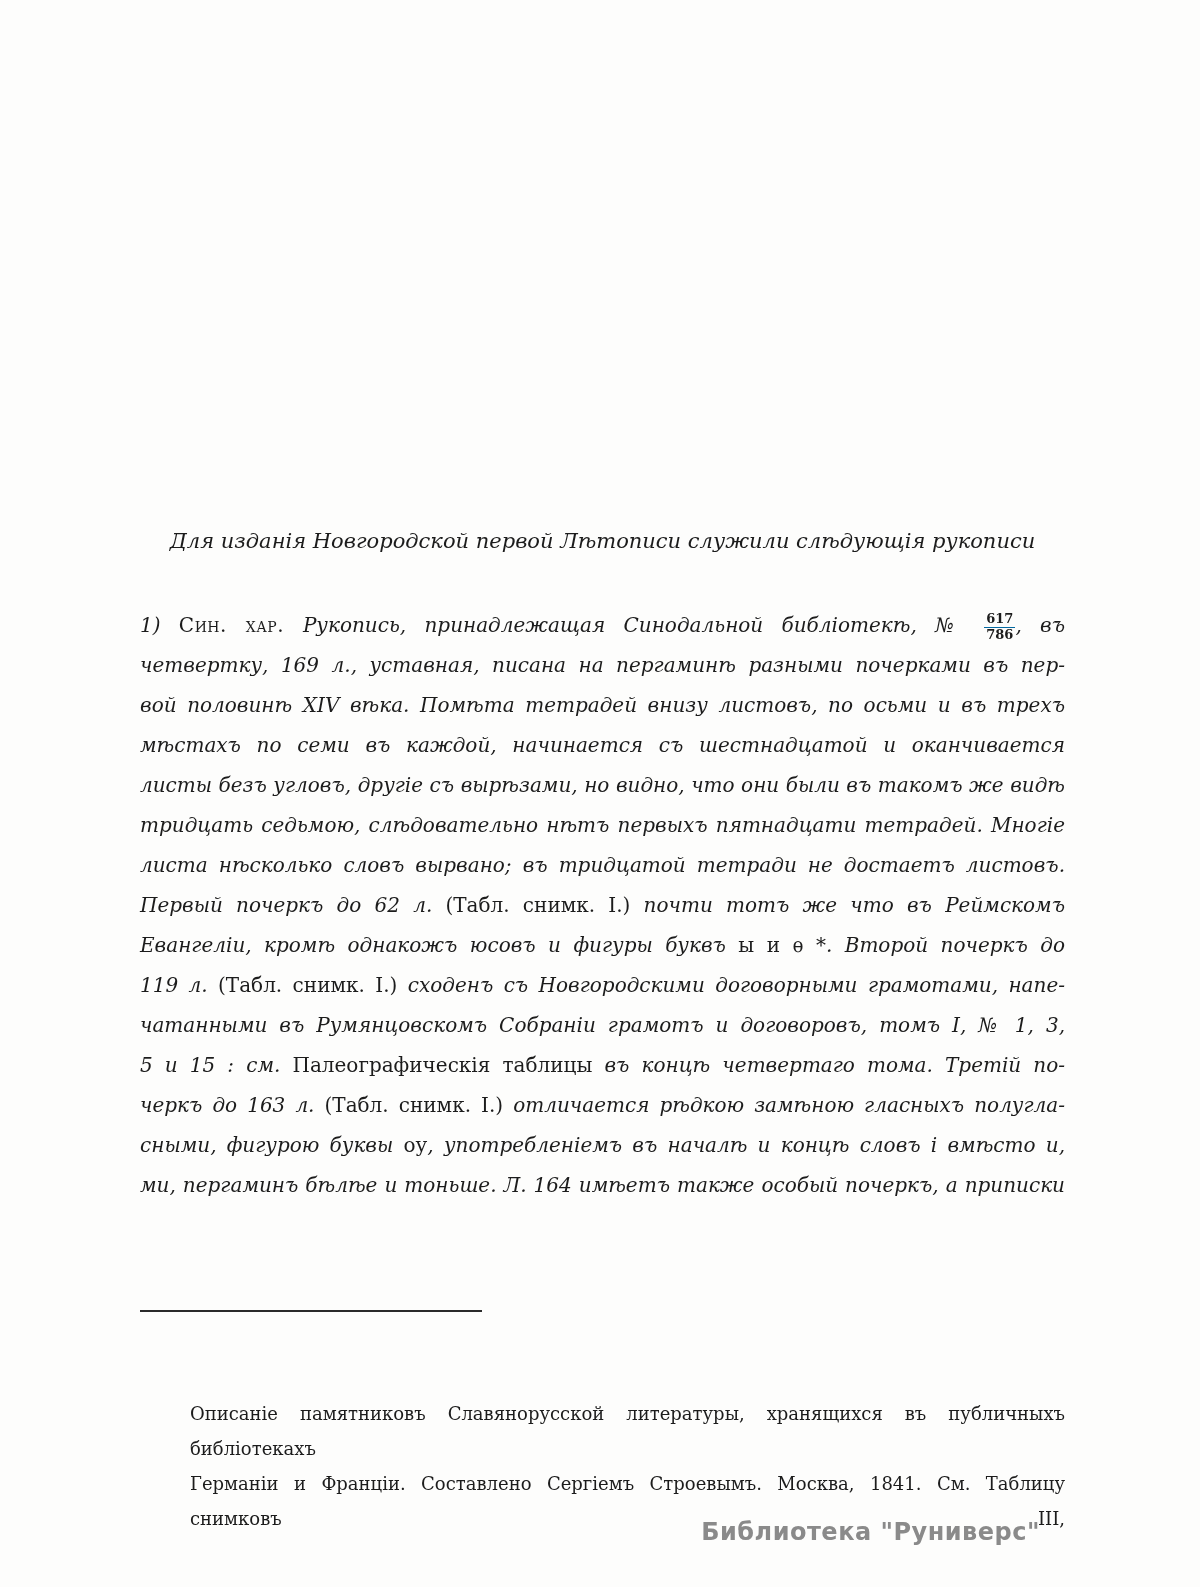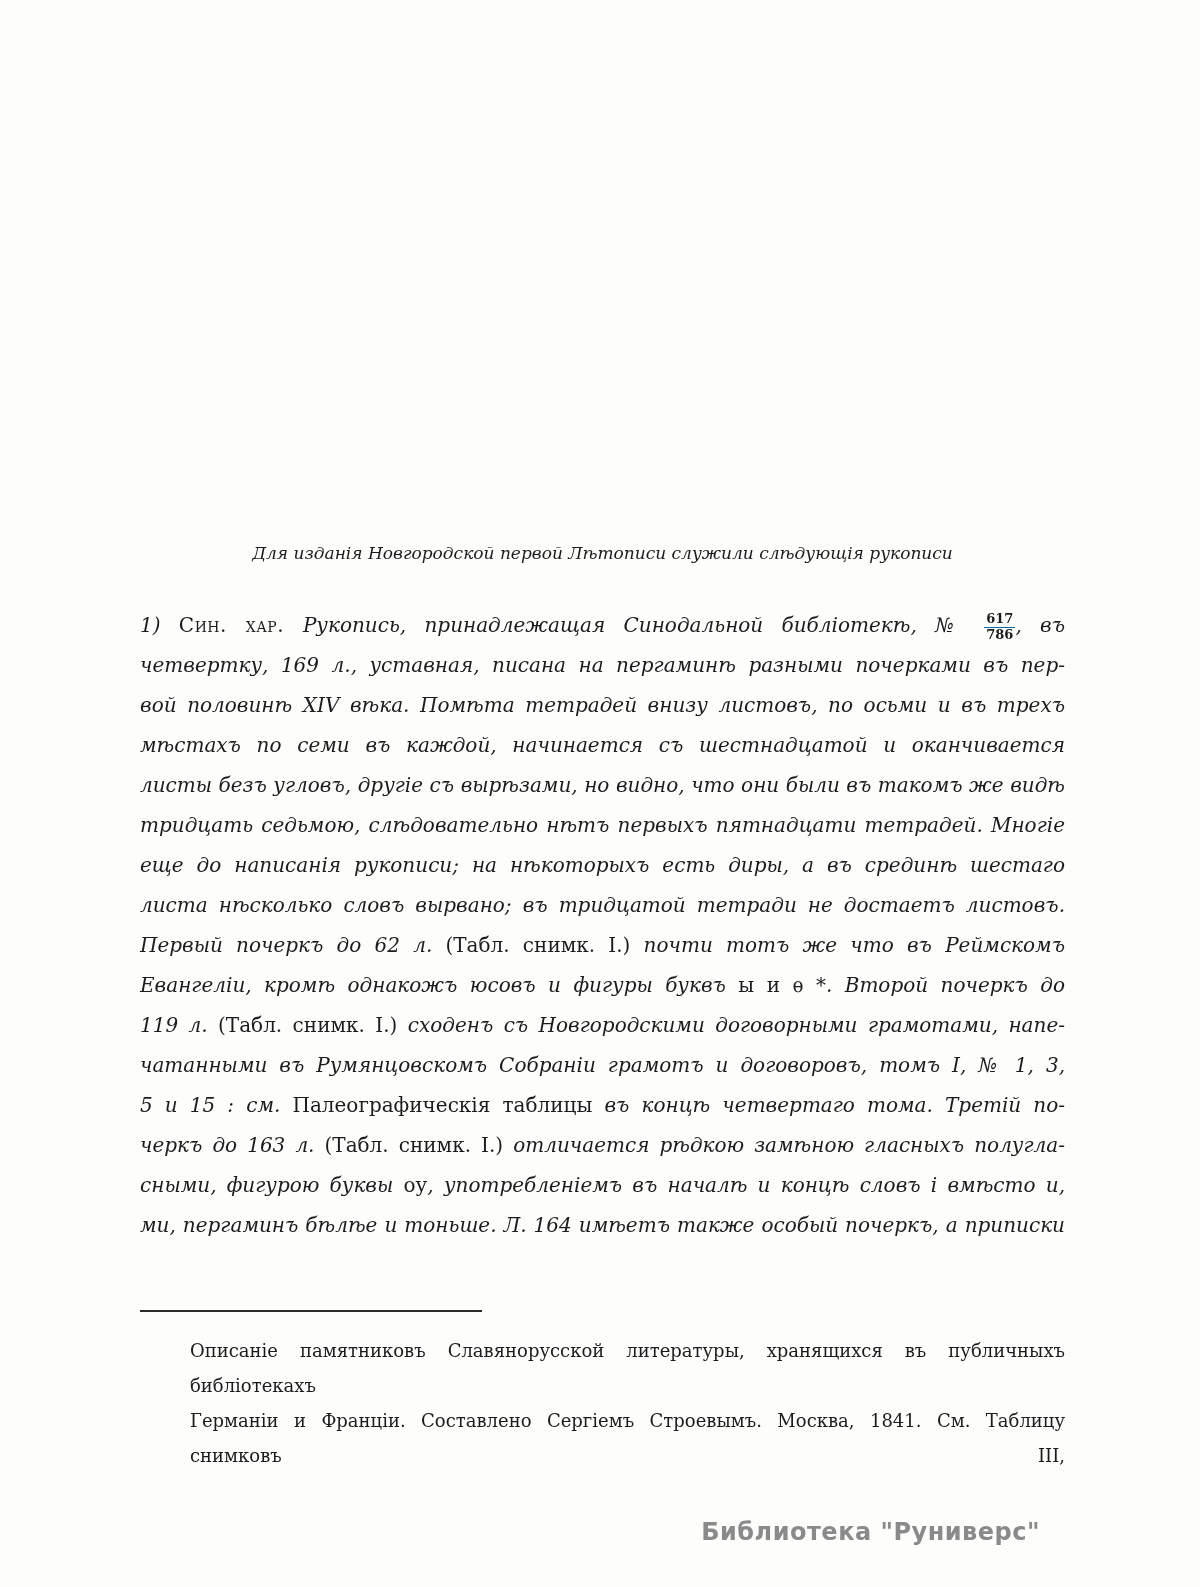--- a/index.html
+++ b/index.html
@@ -9,25 +9,25 @@
     height: 1587px;
     margin: 0 auto;
     background: #fdfdfc;
     color: #1c1c1c;
     font-family: "DejaVu Serif", "Liberation Serif", serif;
     overflow: hidden;
   }
   .title {
     position: absolute;
     left: 140px;
-    top: 534px;
+    top: 522px;
     width: 925px;
     text-align: center;
     font-style: italic;
-    font-size: 17px;
+    font-size: 21px;
     line-height: 38px;
     white-space: nowrap;
   }
   .body-block {
     position: absolute;
     left: 140px;
     top: 605px;
     width: 925px;
   }
   .text-line {
@@ -56,21 +56,21 @@
     position: absolute;
     left: 140px;
     top: 1310px;
     width: 342px;
     height: 2px;
     background: #2b2b2b;
   }
   .footnote {
     position: absolute;
     left: 190px;
-    top: 1333px;
+    top: 1396px;
     width: 875px;
   }
   .footnote-line {
     line-height: 35px;
     font-size: 18px;
     font-style: normal;
     text-align: justify;
     text-align-last: justify;
   }
   .watermark {
@@ -91,21 +91,20 @@
 
   <div class="title">Для изданія Новгородской первой Лѣтописи служили слѣдующія рукописи</div>
 
   <div class="body-block">
       <div class="text-line"><span class="seg-i">1) </span><span class="seg-sc">Син. хар. </span><span class="seg-i">Рукопись, принадлежащая Синодальной библіотекѣ, № </span><span class="frac"><span class="num">617</span><span class="den">786</span></span><span class="seg-i">, въ</span></div>
       <div class="text-line"><span class="seg-i">четвертку, 169 л., уставная, писана на пергаминѣ разными почерками въ пер-</span></div>
       <div class="text-line"><span class="seg-i">вой половинѣ XIV вѣка. Помѣта тетрадей внизу листовъ, по осьми и въ трехъ</span></div>
       <div class="text-line"><span class="seg-i">мѣстахъ по семи въ каждой, начинается съ шестнадцатой и оканчивается</span></div>
       <div class="text-line"><span class="seg-i">листы безъ угловъ, другіе съ вырѣзами, но видно, что они были въ такомъ же видѣ</span></div>
       <div class="text-line"><span class="seg-i">тридцать седьмою, слѣдовательно нѣтъ первыхъ пятнадцати тетрадей. Многіе</span></div>
-      <div class="text-line"><span class="seg-i">еще до написанія рукописи; на нѣкоторыхъ есть диры, а въ срединѣ шестаго</span></div>
       <div class="text-line"><span class="seg-i">листа нѣсколько словъ вырвано; въ тридцатой тетради не достаетъ листовъ.</span></div>
       <div class="text-line"><span class="seg-i">Первый почеркъ до 62 л. </span><span class="seg-r">(Табл. снимк. I.) </span><span class="seg-i">почти тотъ же что въ Реймскомъ</span></div>
       <div class="text-line"><span class="seg-i">Евангеліи, кромѣ однакожъ юсовъ и фигуры буквъ </span><span class="seg-r">ы и ѳ *</span><span class="seg-i">. Второй почеркъ до</span></div>
       <div class="text-line"><span class="seg-i">119 л. </span><span class="seg-r">(Табл. снимк. I.) </span><span class="seg-i">сходенъ съ Новгородскими договорными грамотами, напе-</span></div>
       <div class="text-line"><span class="seg-i">чатанными въ Румянцовскомъ Собраніи грамотъ и договоровъ, томъ I, № 1, 3,</span></div>
       <div class="text-line"><span class="seg-i">5 и 15 : см. </span><span class="seg-r">Палеографическія таблицы </span><span class="seg-i">въ концѣ четвертаго тома. Третій по-</span></div>
       <div class="text-line"><span class="seg-i">черкъ до 163 л. </span><span class="seg-r">(Табл. снимк. I.) </span><span class="seg-i">отличается рѣдкою замѣною гласныхъ полугла-</span></div>
       <div class="text-line"><span class="seg-i">сными, фигурою буквы </span><span class="seg-r">оу</span><span class="seg-i">, употребленіемъ въ началѣ и концѣ словъ і вмѣсто и,</span></div>
       <div class="text-line"><span class="seg-i">ми, пергаминъ бѣлѣе и тоньше. Л. 164 имѣетъ также особый почеркъ, а приписки</span></div>
     </div>

